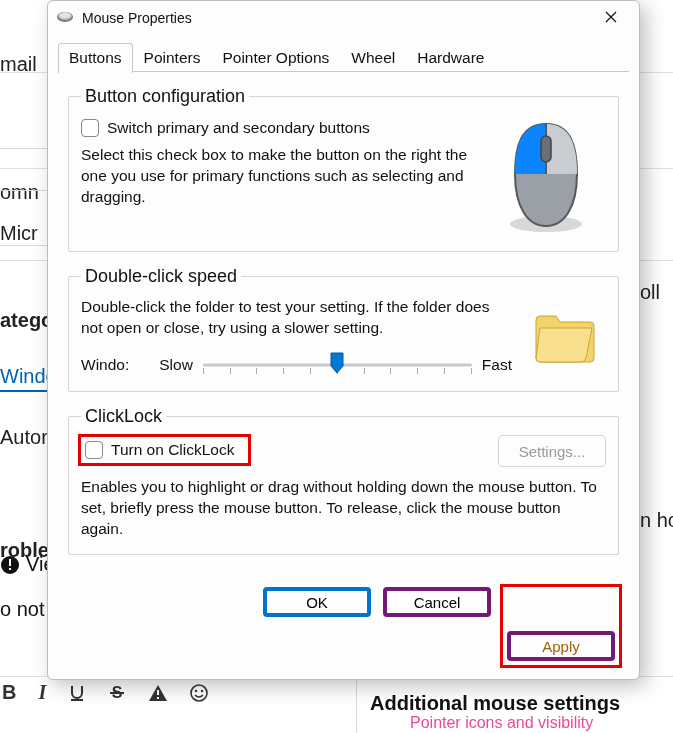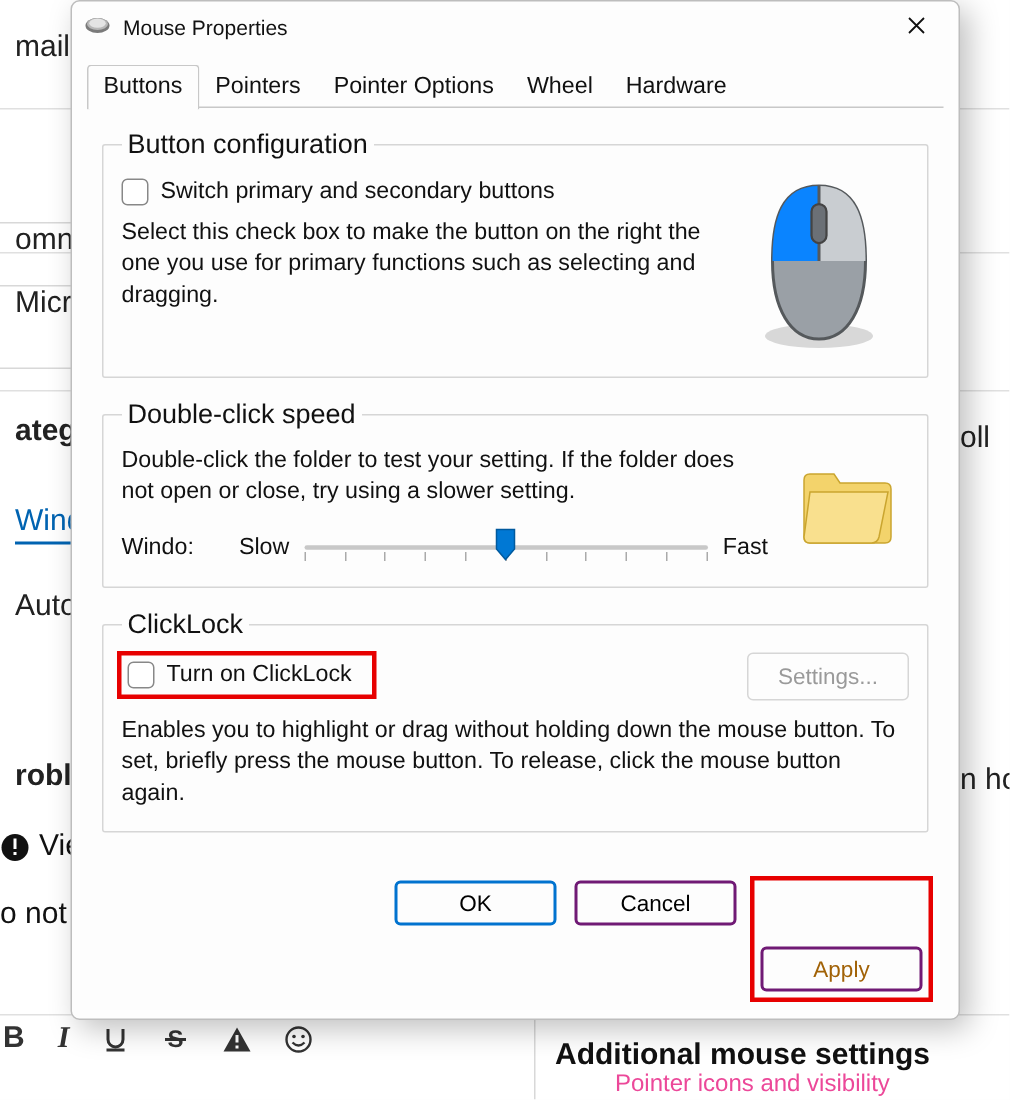--- a/index.html
+++ b/index.html
@@ -18,22 +18,22 @@
   .bg {
     position: absolute; inset: 0;
     background: #fff;
   }
   .bg-item {
     position: absolute;
     left: 0;
     right: 625px;
     height: 56px;
     display: flex;
-    align-items: flex-start;
-    padding-left: 10px;
+    align-items: flex-end;
+    padding-left: 0;
     font-size: 20px;
     color: #222;
     border-top: 1px solid #d8d8d8;
   }
   #bg-mail { top: 20px; border-top: none;}
   #bg-comments { top: 100px; margin-top: 48px; }
   #bg-microsoft { top: 190px; border-bottom: 1px solid #d8d8d8;}
   #bg-categories { top: 276px; border-top:none;}
   #bg-windows { top: 336px; border-top:none;}
   #bg-windows span { color: #0063b1; border-bottom: 2px solid #0063b1; padding-bottom:2px;}
@@ -248,21 +248,21 @@
     margin-top:-2px;
   }
 
   .button-row {
     display:flex; justify-content:flex-end;
     gap:12px;
     padding: 10px 20px 14px 20px;
   }
   .dlg-btn {
     width:108px; height:30px;
-    border:2px solid #701a75; border-radius:4px;
+    border:4px solid #701a75; border-radius:4px;
     background:#fdfdfd;
     font-size:15px;
   }
   .dlg-btn.primary { border-color:#0173cf; }
   .dlg-btn.disabled { color:#a16207;margin-top:40px; }
   .apply-wrap{
     padding:4px;
   }
 </style>
 </head>

